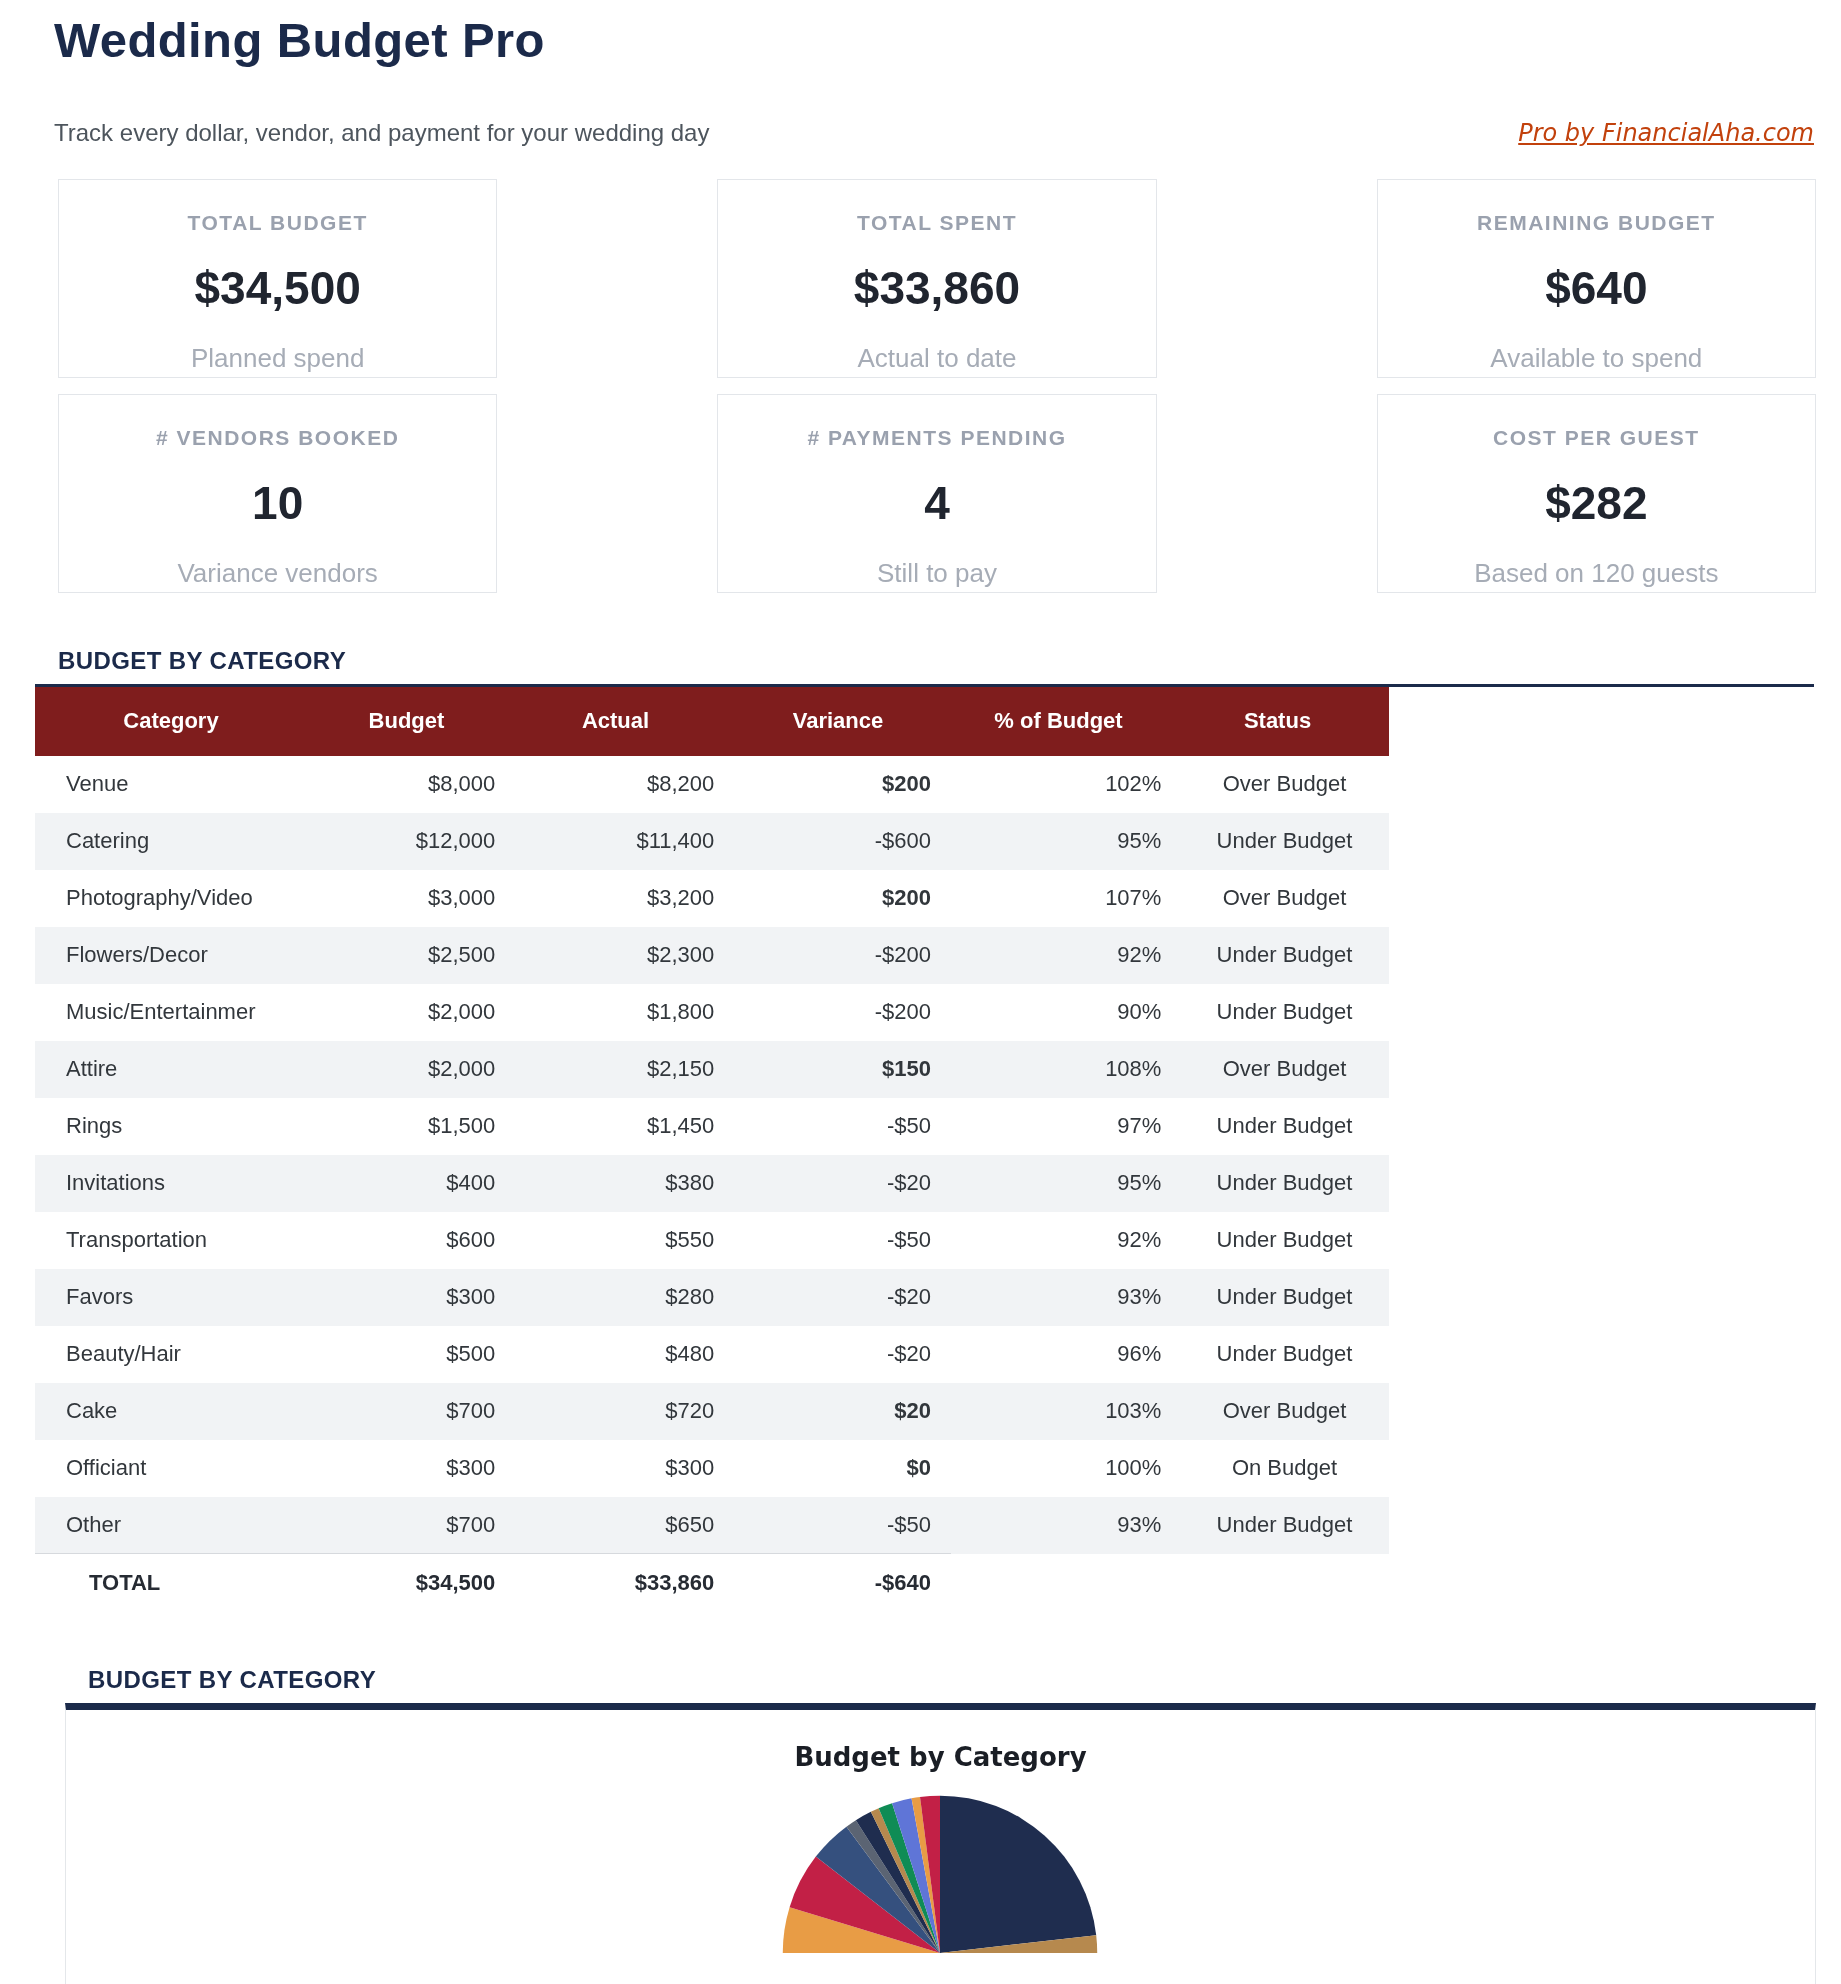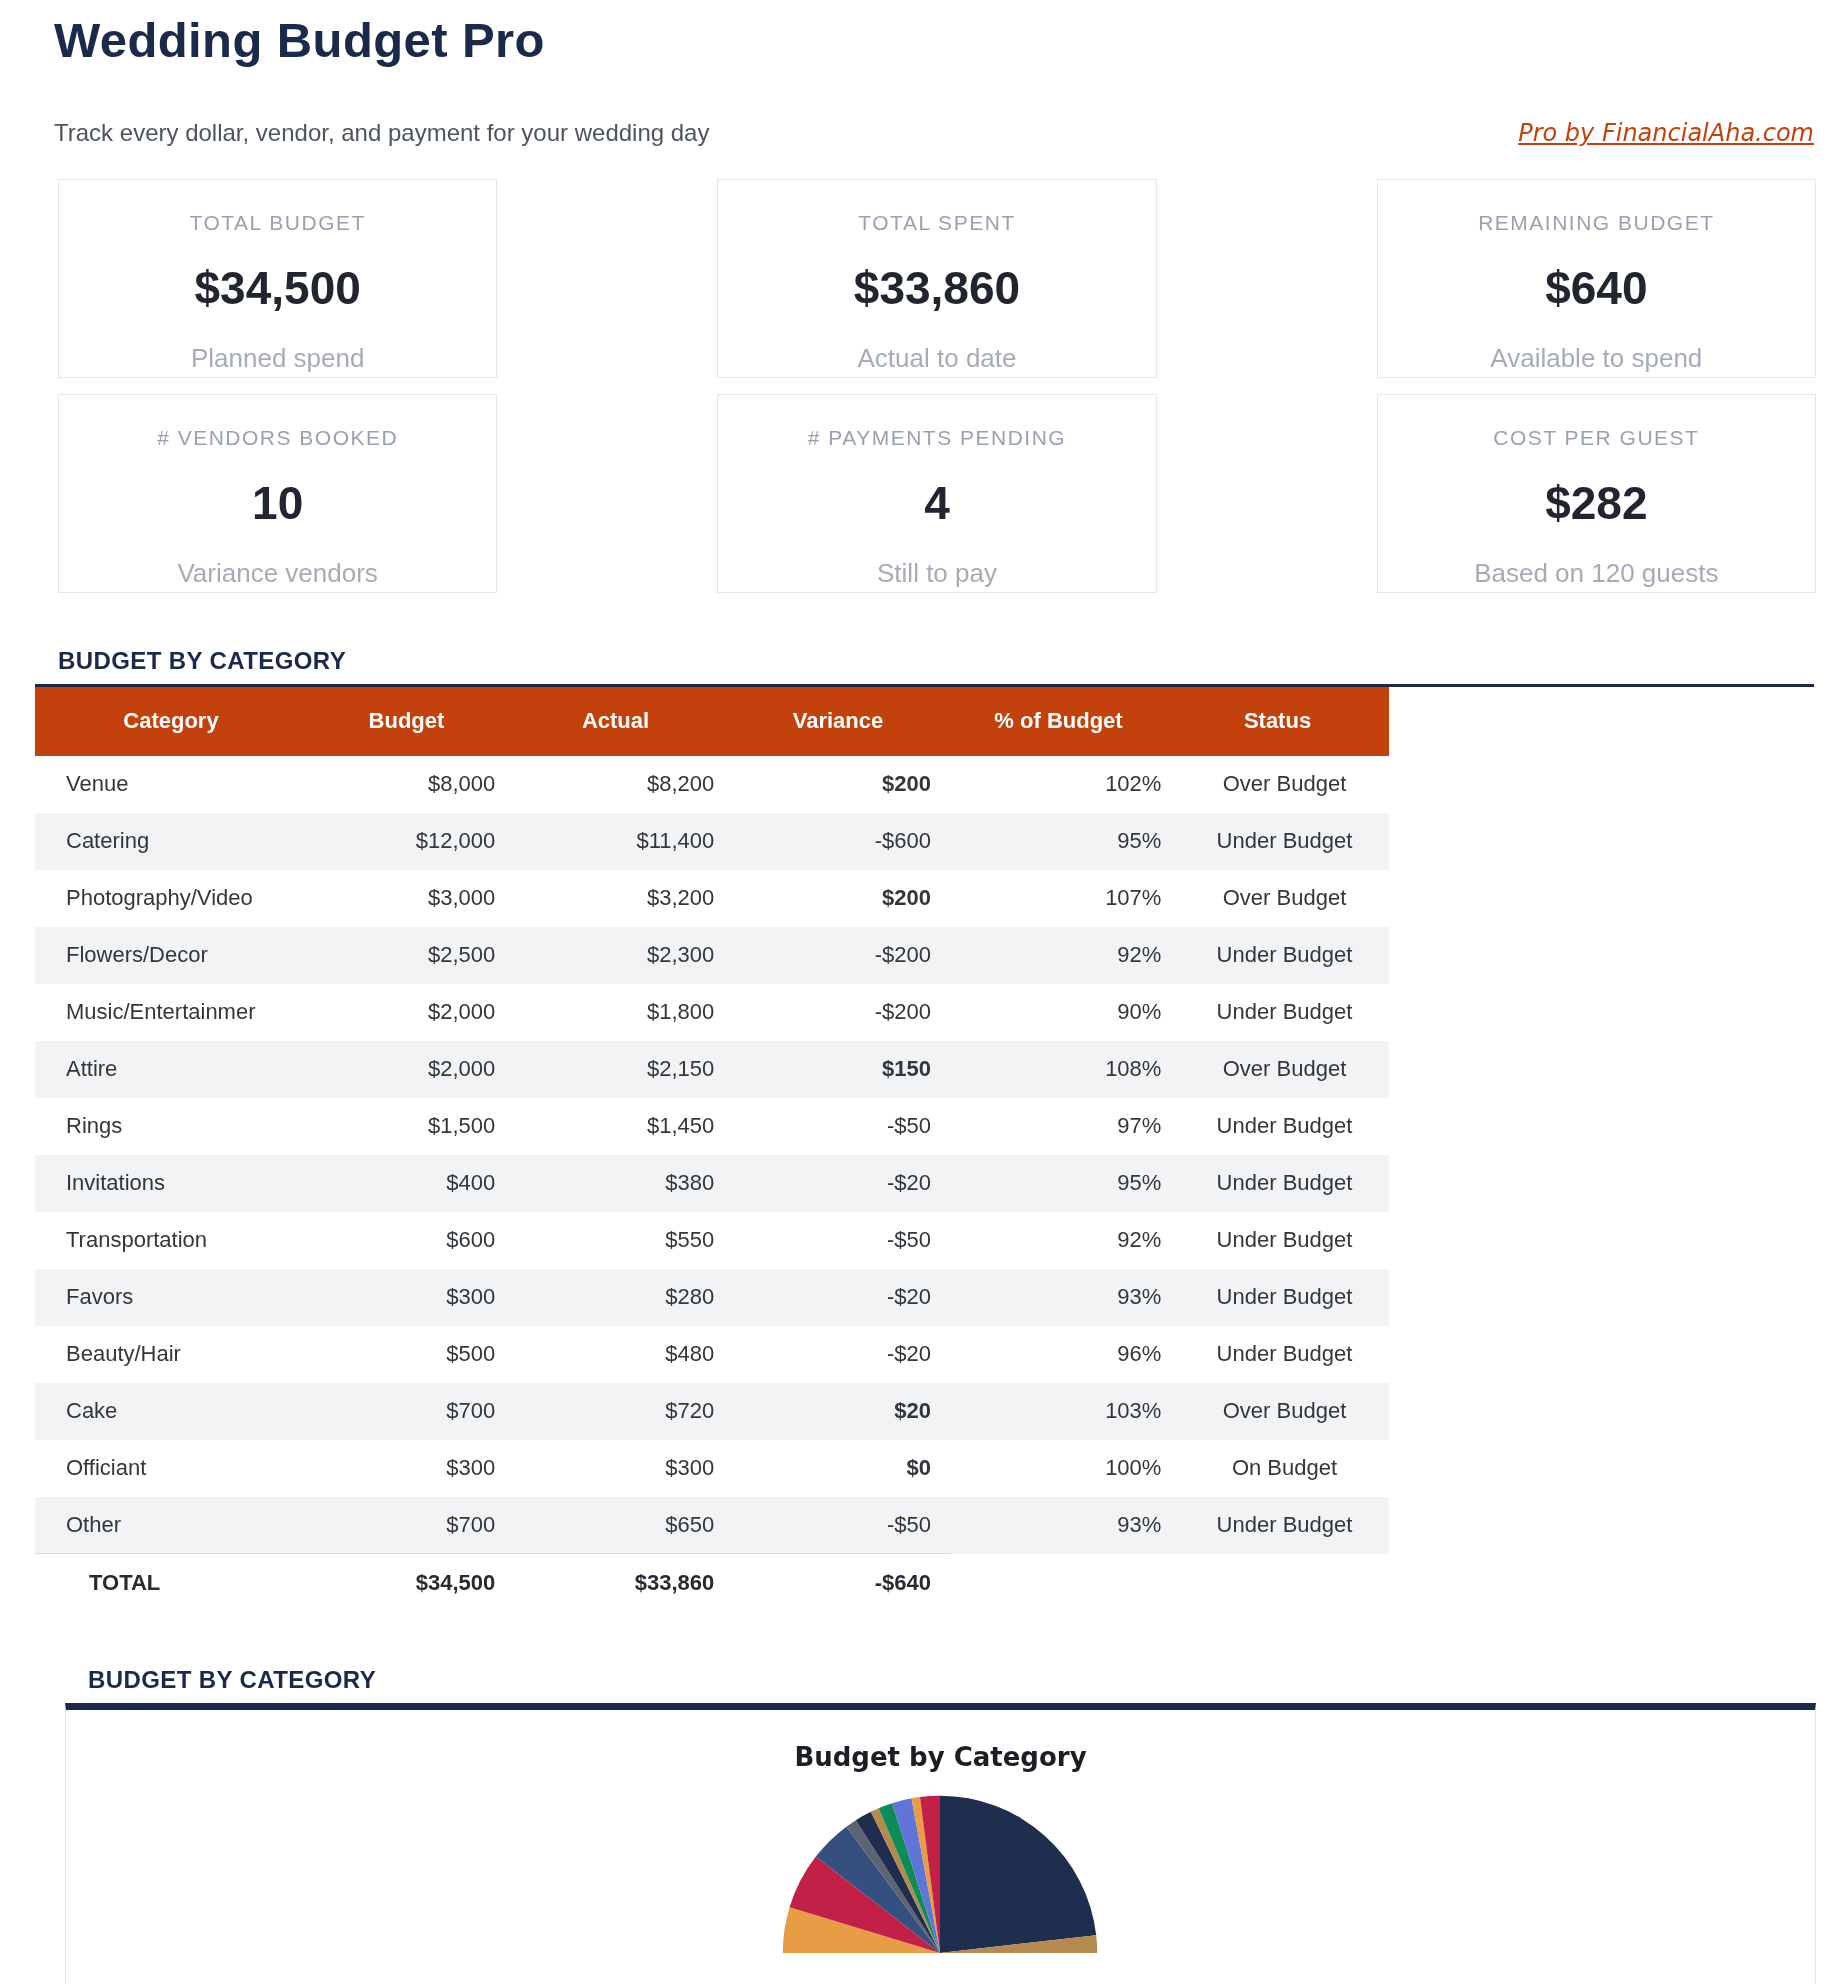--- a/index.html
+++ b/index.html
@@ -37,21 +37,21 @@
     column-gap: 220px; row-gap: 15.3px;
   }
   .stat-card {
     height: 199px;
     border: 0.8px solid #e3e6ea;
     background: #ffffff;
     text-align: center;
     padding-top: 31px;
   }
   .stat-label {
-    font-size: 21px; font-weight: normal; color: #9aa1ae;
+    font-size: 21px; font-weight: bold; color: #9aa1ae;
     letter-spacing: 1.5px;
   }
   .stat-value {
     margin-top: 26px;
     font-size: 46px; font-weight: bold; color: #20252f;
   }
   .stat-sub { margin-top: 28px; font-size: 26px; color: #a6acb6; }
 
   
   .section-heading {
@@ -73,21 +73,21 @@
     font-size: 22px;
   }
   .budget-table col.c-category { width: 272px; }
   .budget-table col.c-budget   { width: 199px; }
   .budget-table col.c-actual   { width: 219px; }
   .budget-table col.c-variance { width: 226px; }
   .budget-table col.c-percent  { width: 215px; }
   .budget-table col.c-status   { width: 223px; }
 
   .budget-table thead th {
-    background: #c2410c; color: #ffffff;
+    background: #7f1d1d; color: #ffffff;
     font-weight: bold; font-size: 22px;
     height: 69px; text-align: center;
     vertical-align: middle;
   }
   .budget-table td {
     height: 57px; vertical-align: middle;
     color: #32373c;
   }
   .budget-table tbody tr:nth-child(even) td { background: #f1f3f5; }
   td.cell-category { text-align: left; padding-left: 31px; }

